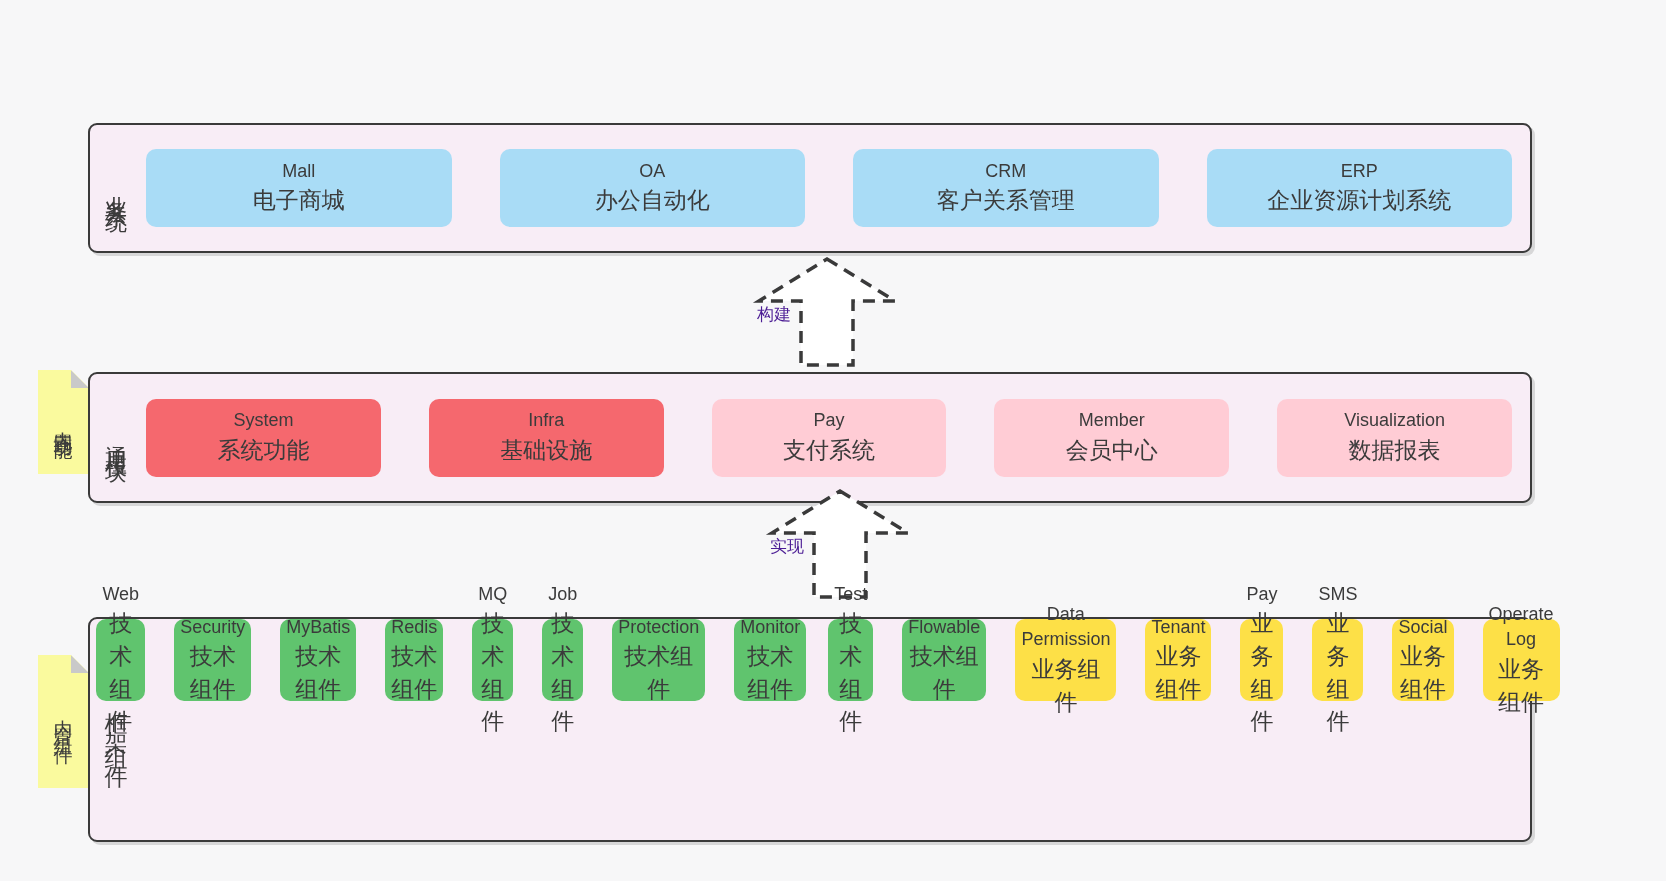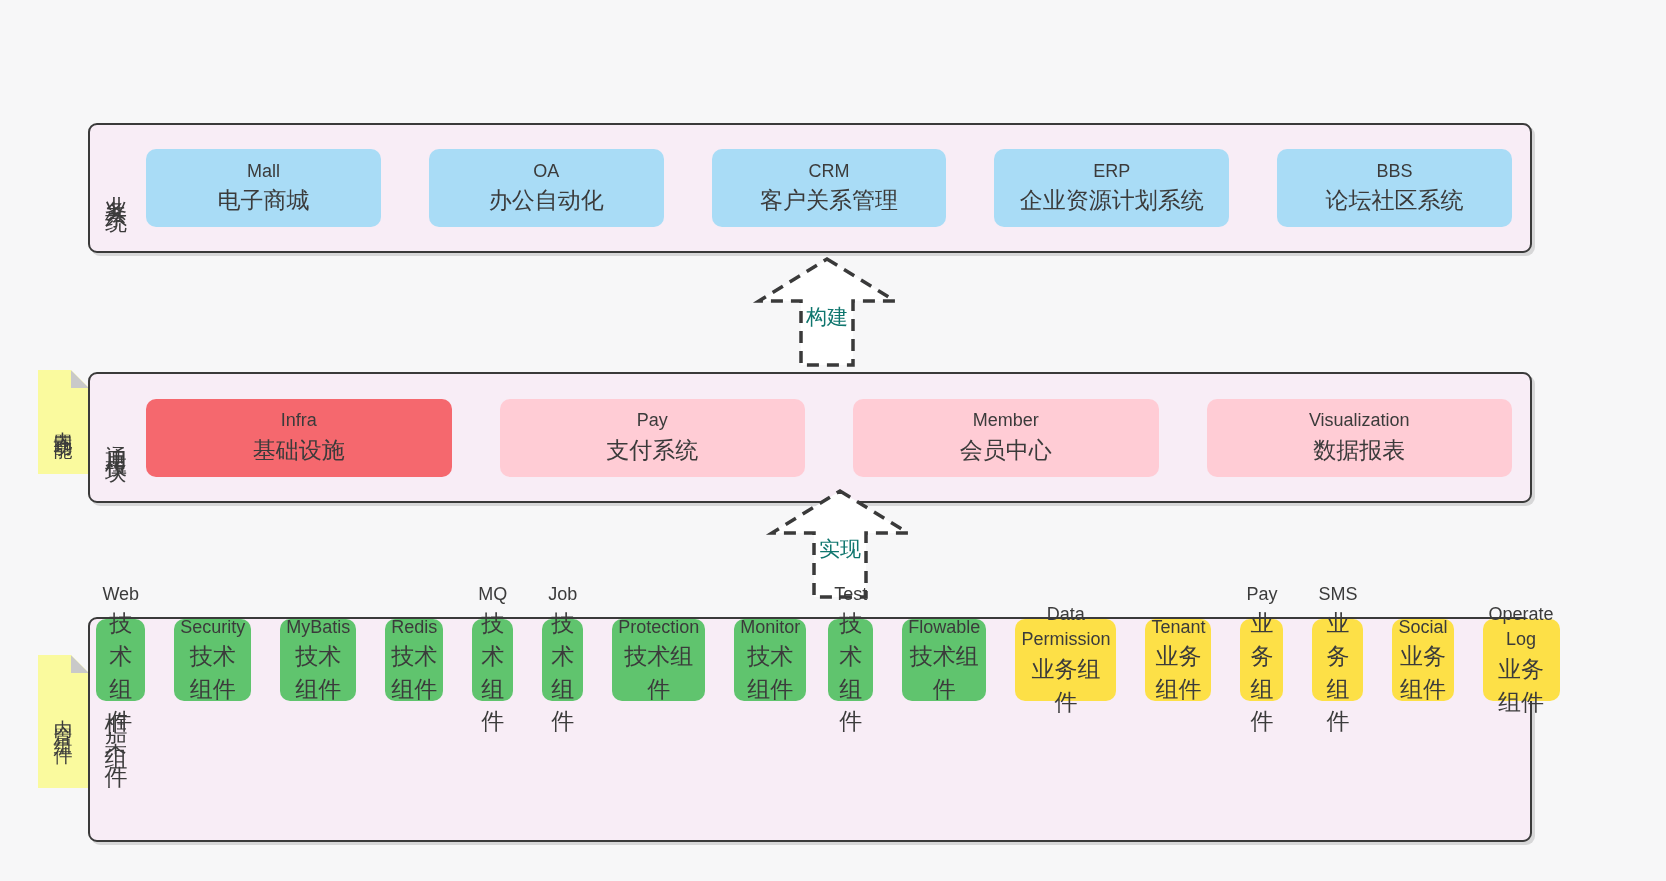--- a/index.html
+++ b/index.html
@@ -62,22 +62,22 @@
     writing-mode:vertical-rl;text-orientation:upright;
     font-size:19px;line-height:1;letter-spacing:3px;
   }
   .sticky-2 span{letter-spacing:9px;}
   
   .arrow{position:absolute;width:140px;height:110px;}
   .arrow-1{left:757px;top:257px;}
   .arrow-2{left:770px;top:489px;}
   .arrow svg{display:block;width:100%;height:100%;overflow:visible;}
   .arrow .alabel{
-    position:absolute;left:0;right:0;top:46px;text-align:center;
-    font-size:21px;color:#0f766e;
+    position:absolute;left:0;right:0;top:46px;
+    font-size:17px;color:#4c1d95;
   }
 </style>
 </head>
 <body>
 
 <div class="canvas">
 
   <div class="band band-top">
     <div class="vlabel">
       <span>业务系统</span>
@@ -91,24 +91,20 @@
         <span class="name">OA</span>
         <span class="sub">办公自动化</span>
       </div>
       <div class="box blue">
         <span class="name">CRM</span>
         <span class="sub">客户关系管理</span>
       </div>
       <div class="box blue">
         <span class="name">ERP</span>
         <span class="sub">企业资源计划系统</span>
-      </div>
-      <div class="box blue">
-        <span class="name">BBS</span>
-        <span class="sub">论坛社区系统</span>
       </div>
     </div>
   </div>
 
   <div class="arrow arrow-1">
     <svg viewBox="0 0 140 110">
       <polygon points="70,2 138,44 96,44 96,108 44,108 44,44 2,44" fill="#ffffff" stroke="#3a3a3a" stroke-width="3.5" stroke-dasharray="12 8"></polygon>
     </svg>
     <div class="alabel">构建</div>
   </div>
@@ -116,20 +112,24 @@
   <div class="sticky sticky-1">
     <div class="fold"></div>
     <span>内置功能</span>
   </div>
   <div class="band band-mid">
     <div class="vlabel">
       <span>通用模块</span>
     </div>
     <div class="boxes">
       <div class="box red">
+        <span class="name">System</span>
+        <span class="sub">系统功能</span>
+      </div>
+      <div class="box red">
         <span class="name">Infra</span>
         <span class="sub">基础设施</span>
       </div>
       <div class="box pink">
         <span class="name">Pay</span>
         <span class="sub">支付系统</span>
       </div>
       <div class="box pink">
         <span class="name">Member</span>
         <span class="sub">会员中心</span>

